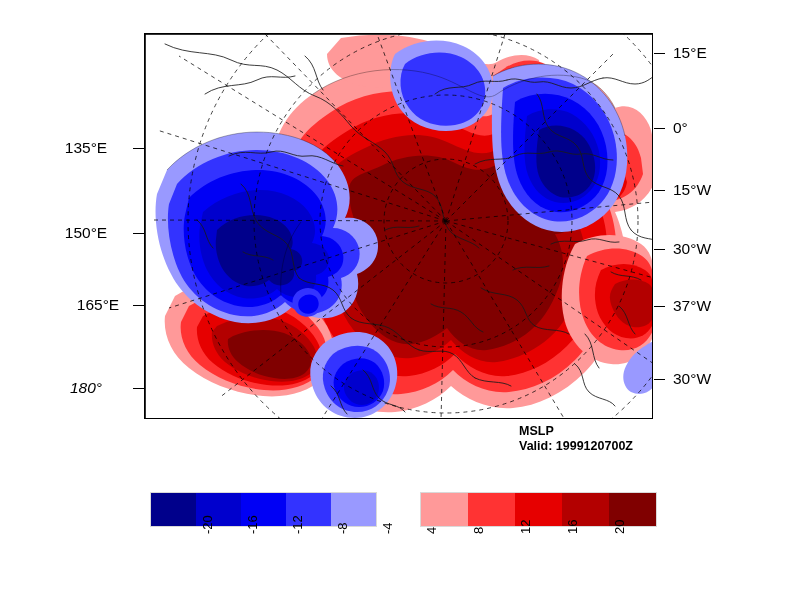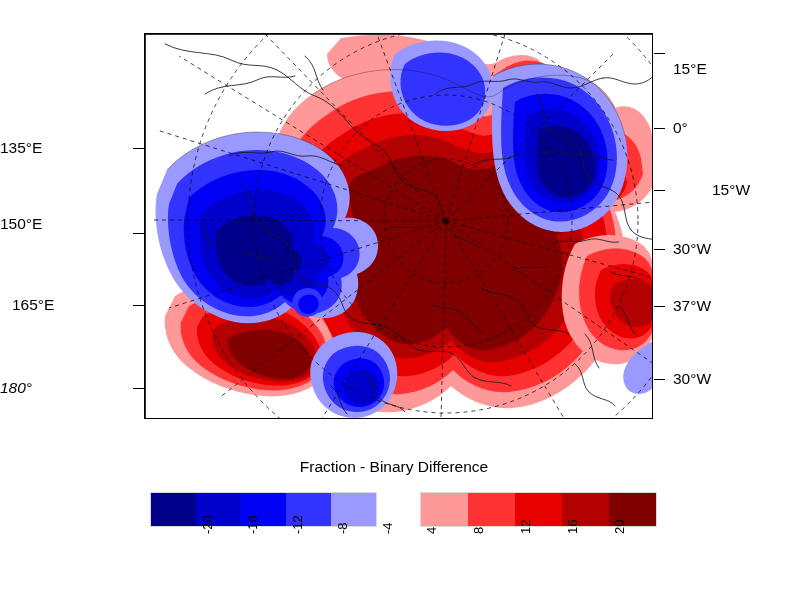--- a/index.html
+++ b/index.html
@@ -27,21 +27,21 @@
   .plot-svg { position: absolute; left: 0; top: 0; }
 
   
   .axis-label {
     position: absolute;
     font-size: 15.5px;
     color: #000;
     white-space: nowrap;
     line-height: 1;
   }
-  .axis-label.left  { text-align: left; transform: translateY(-50%); }
+  .axis-label.left  { text-align: center; transform: translateY(-50%); margin-left: 24px; }
   .axis-label.right { text-align: left;  transform: translateY(-50%); }
   .tick {
     position: absolute;
     height: 0; border-top: 1.6px solid #000;
     width: 11px;
   }
 
   
   .corner-note {
     position: absolute;
@@ -373,45 +373,46 @@
     </svg>
   </div>
 
   <div>
     <div class="tick" style="left:133px; top:148px;"></div>
     <div class="tick" style="left:133px; top:233px;"></div>
     <div class="tick" style="left:133px; top:305px;"></div>
     <div class="tick" style="left:133px; top:388px;"></div>
 
     <div class="axis-label left" style="left:0; width:124px; top:148px;">135°E</div>
-    <div class="axis-label left" style="left:0; width:124px; top:224px;">150°E</div>
+    <div class="axis-label left" style="left:0; width:124px; top:233px;">150°E</div>
     <div class="axis-label left" style="left:12px; width:124px; top:305px;">165°E</div>
     <div class="axis-label left" style="left:0; width:124px; top:388px;font-style:italic;">180°</div>
   </div>
 
   <div>
     <div class="tick" style="left:654px; top:53px;"></div>
     <div class="tick" style="left:654px; top:128px;"></div>
     <div class="tick" style="left:654px; top:190px;"></div>
     <div class="tick" style="left:654px; top:249px;"></div>
     <div class="tick" style="left:654px; top:306px;"></div>
     <div class="tick" style="left:654px; top:379px;"></div>
 
-    <div class="axis-label right" style="left:673px; top:69px;text-align:center;">15°E</div>
+    <div class="axis-label right" style="left:673px; top:53px;text-align:center;">15°E</div>
     <div class="axis-label right" style="left:673px; top:128px;">0°</div>
-    <div class="axis-label right" style="left:673px; top:190px;margin-left:39px;">15°W</div>
+    <div class="axis-label right" style="left:673px; top:190px;">15°W</div>
     <div class="axis-label right" style="left:673px; top:249px;">30°W</div>
     <div class="axis-label right" style="left:673px; top:306px;">37°W</div>
     <div class="axis-label right" style="left:673px; top:379px;">30°W</div>
   </div>
 
-
-  <div class="chart-title">
-    <span class="title-shift">Fraction - Binary Difference</span>
-  </div>
+  <div class="corner-note">
+    <div>MSLP</div>
+    <div>Valid: 1999120700Z</div>
+  </div>
+
 
   <div class="cbar cbar-neg">
     <div class="cbar-cell" style="background:#00008B;"></div>
     <div class="cbar-cell" style="background:#0000CD;"></div>
     <div class="cbar-cell" style="background:#0000F5;"></div>
     <div class="cbar-cell" style="background:#3333FF;"></div>
     <div class="cbar-cell" style="background:#9999FF;"></div>
   </div>
 
   <div class="cbar cbar-pos">

